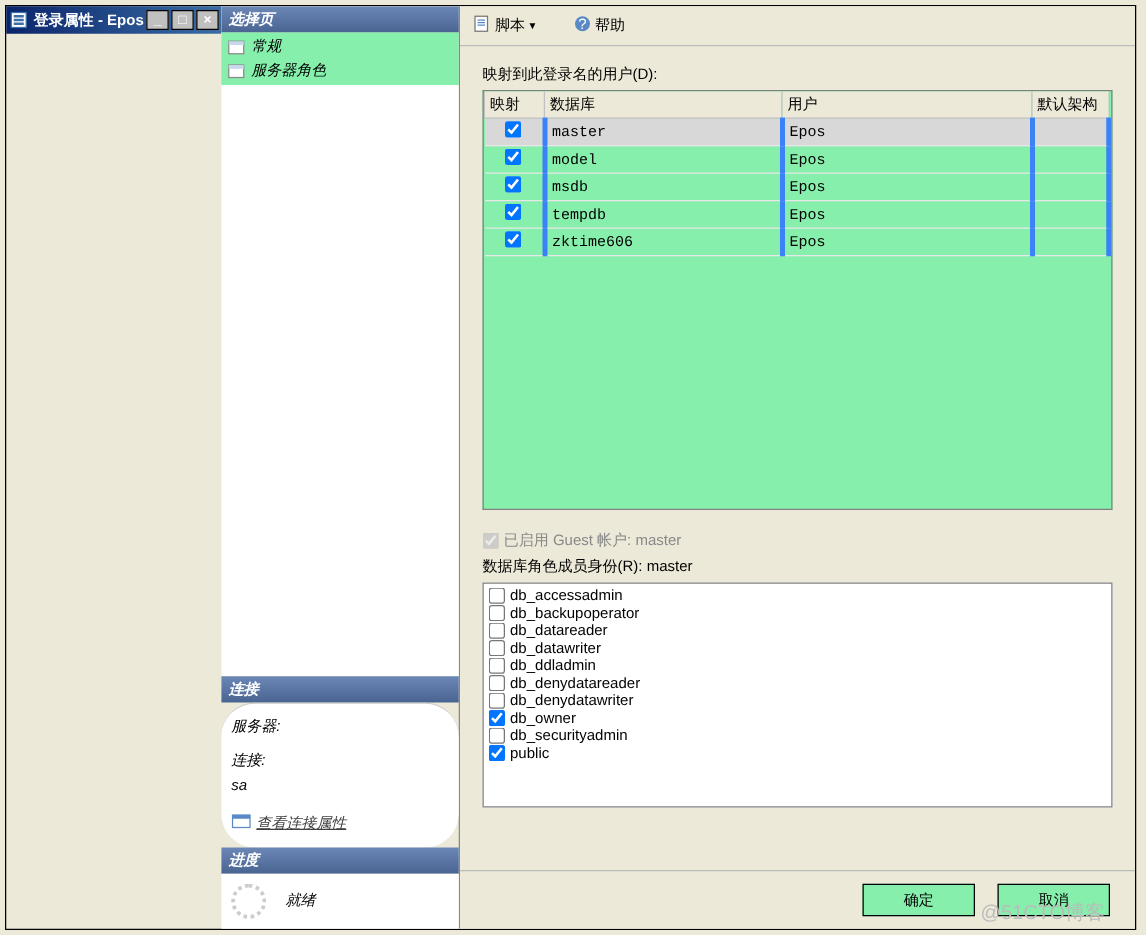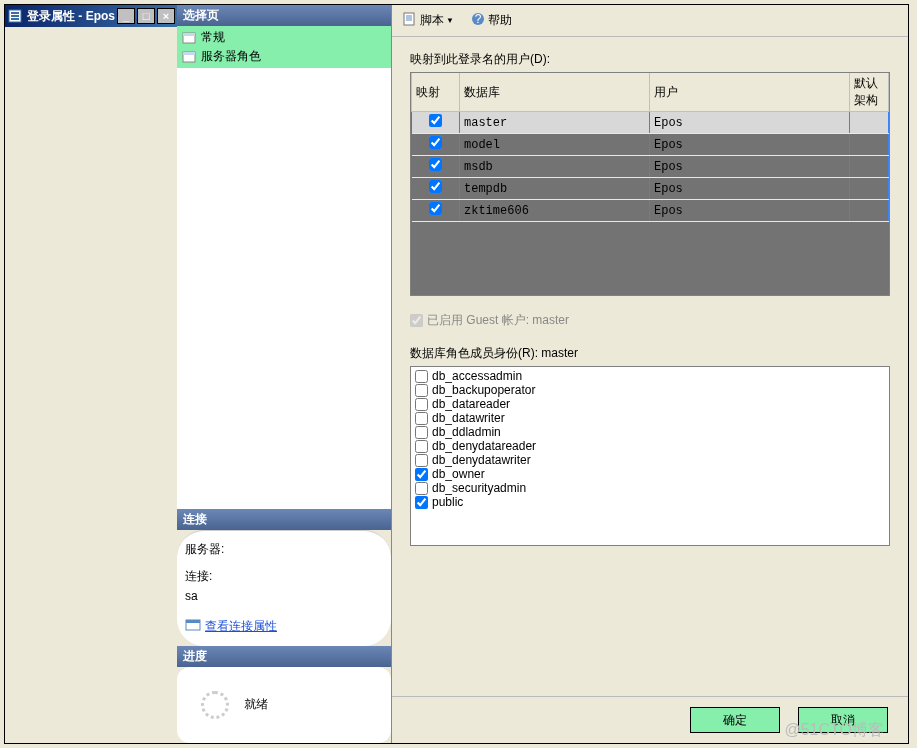--- a/index.html
+++ b/index.html
@@ -4,42 +4,42 @@
 <style>
 * { box-sizing: border-box; margin: 0; padding: 0; font-family: "Microsoft YaHei", SimSun, Arial, sans-serif; font-size: 12px; }
 body { background: #ece9d8; }
 .window { width: 905px; height: 740px; border: 1px solid #000; background: #ece9d8; margin: 4px; display: flex; flex-direction: row; position: relative; }
 .titlebar { background: linear-gradient(to right, #0a246a, #3a6ea5); color: #fff; height: 22px; display: flex; align-items: center; padding: 0 2px; }
 .titlebar .icon { width: 16px; height: 16px; margin-right: 4px; display: flex; align-items: center; justify-content: center; }
 .titlebar .title { flex: 1; font-weight: bold; }
 .titlebar .winbtns { display: flex; gap: 0; }
 .winbtn { width: 18px; height: 16px; background: #c0c0c0; border: 1px solid #000; display: flex; align-items: center; justify-content: center; font-weight: bold; font-size: 11px; font-family: Arial; margin-left: 2px; cursor: pointer; }
 .body { flex: 1; display: flex; overflow: hidden; }
-.leftpanel { width: 215px; background: #ece9d8; border-right: 1px solid #888; display: flex; flex-direction: column; }
+.leftpanel { width: 191px; background: #ece9d8; border-right: 1px solid #888; display: flex; flex-direction: column; font-style: italic; }
 .section-header { background: linear-gradient(#6b87b6, #4a6491); color: #fff; padding: 2px 6px; font-weight: bold; }
 .pages { background: #86efac; flex: 0 0 auto; padding: 2px; }
 .page-item { display: flex; align-items: center; padding: 1px 2px; gap: 4px; cursor: pointer; }
 .page-item.selected .lbl { background: #316ac5; color: #fff; border: 1px dotted #000; padding: 0 2px; }
 .page-icon { width: 16px; height: 16px; display: flex; align-items: center; justify-content: center; font-size: 12px; }
 .leftspacer { flex: 1; background: #fff; }
 .conn-section { background: #fff; padding: 6px 8px; border-top: 1px solid #ccc; border-radius: 27px; }
 .conn-section .row { margin: 4px 0; }
-.conn-link { color: #1d4ed8; text-decoration: underline; cursor: pointer; display: flex; align-items: center; gap: 4px; }
-.progress-section { background: #fff; padding: 24px; border-radius: 13px; }
+.conn-link { color: #404040; text-decoration: underline; cursor: pointer; display: flex; align-items: center; gap: 4px; }
+.progress-section { background: #fff; padding: 8px; }
 .spinner { width: 28px; height: 28px; border: 3px dotted #ccc; border-radius: 50%; display: inline-block; vertical-align: middle; }
 .rightpanel { flex: 1; display: flex; flex-direction: column; background: #ece9d8; }
-.toolbar { background: #ece9d8; border-bottom: 1px solid #bbb; padding: 4px 6px; display: flex; align-items: center; gap: 8px; }
+.toolbar { background: #ece9d8; border-bottom: 1px solid #bbb; padding: 4px 6px; display: flex; align-items: center; gap: 20px; }
 .tb-btn { display: flex; align-items: center; gap: 2px; cursor: pointer; padding: 2px 4px; }
 .dropdown-arrow { font-size: 8px; }
 .content { flex: 1; padding: 14px 18px; overflow: auto; }
 .lbl2 { margin-bottom: 4px; }
-.grid { border: 1px solid #808080; background: #737373; height: 224px; overflow: auto; }
+.grid { border: 1px solid #808080; background: #86efac; height: 336px; overflow: auto; }
 .grid table { width: 100%; border-collapse: collapse; }
 .grid th { background: #ece9d8; border: 1px solid #c0c0c0; border-top: none; text-align: left; padding: 2px 4px; font-weight: normal; }
-.grid td { border-right: 1px solid #3b82f6; border-bottom: 1px solid #e8e8e8; padding: 2px 4px; font-family: "Courier New", monospace; }
+.grid td { border-right: 4px solid #3b82f6; border-bottom: 1px solid #e8e8e8; padding: 2px 4px; font-family: "Courier New", monospace; }
 .grid tr.selected td { background: #d8d8d8; }
 .col-map { width: 48px; text-align: center; }
 .chkcell { text-align: center; }
 .chklabel { color: #888; display: flex; align-items: center; gap: 4px; margin-top: 16px; }
 .rolelist { border: 1px solid #808080; background: #fff; height: 180px; overflow: auto; padding: 2px; }
 .role-item { display: flex; align-items: center; gap: 4px; padding: 0 2px; font-family: "Courier New", monospace; }
 .buttons { border-top: 1px solid #bbb; padding: 10px 20px; display: flex; justify-content: flex-end; gap: 18px; background: #ece9d8; }
 .btn { width: 90px; height: 26px; background: #86efac; border: 1px solid #000; cursor: pointer; }
 .watermark { position: absolute; right: 24px; bottom: 2px; color: #bbb; font-size: 16px; }
 input[type=checkbox] { margin: 0; }
@@ -181,21 +181,21 @@
                 </tr>
               </tbody>
           </table>
         </div>
 
         <div class="chklabel">
           <input type="checkbox" checked="" disabled="" style="">
           <span>已启用 Guest 帐户: master</span>
         </div>
 
-        <div class="lbl2" style="margin-top:16px">数据库角色成员身份(R): master</div>
+        <div class="lbl2" style="margin-top:4px">数据库角色成员身份(R): master</div>
         <div class="rolelist" id="roles-list">
             <div class="role-item">
               <input type="checkbox" style="">
               <span>db_accessadmin</span>
             </div>
             <div class="role-item">
               <input type="checkbox" style="">
               <span>db_backupoperator</span>
             </div>
             <div class="role-item">

